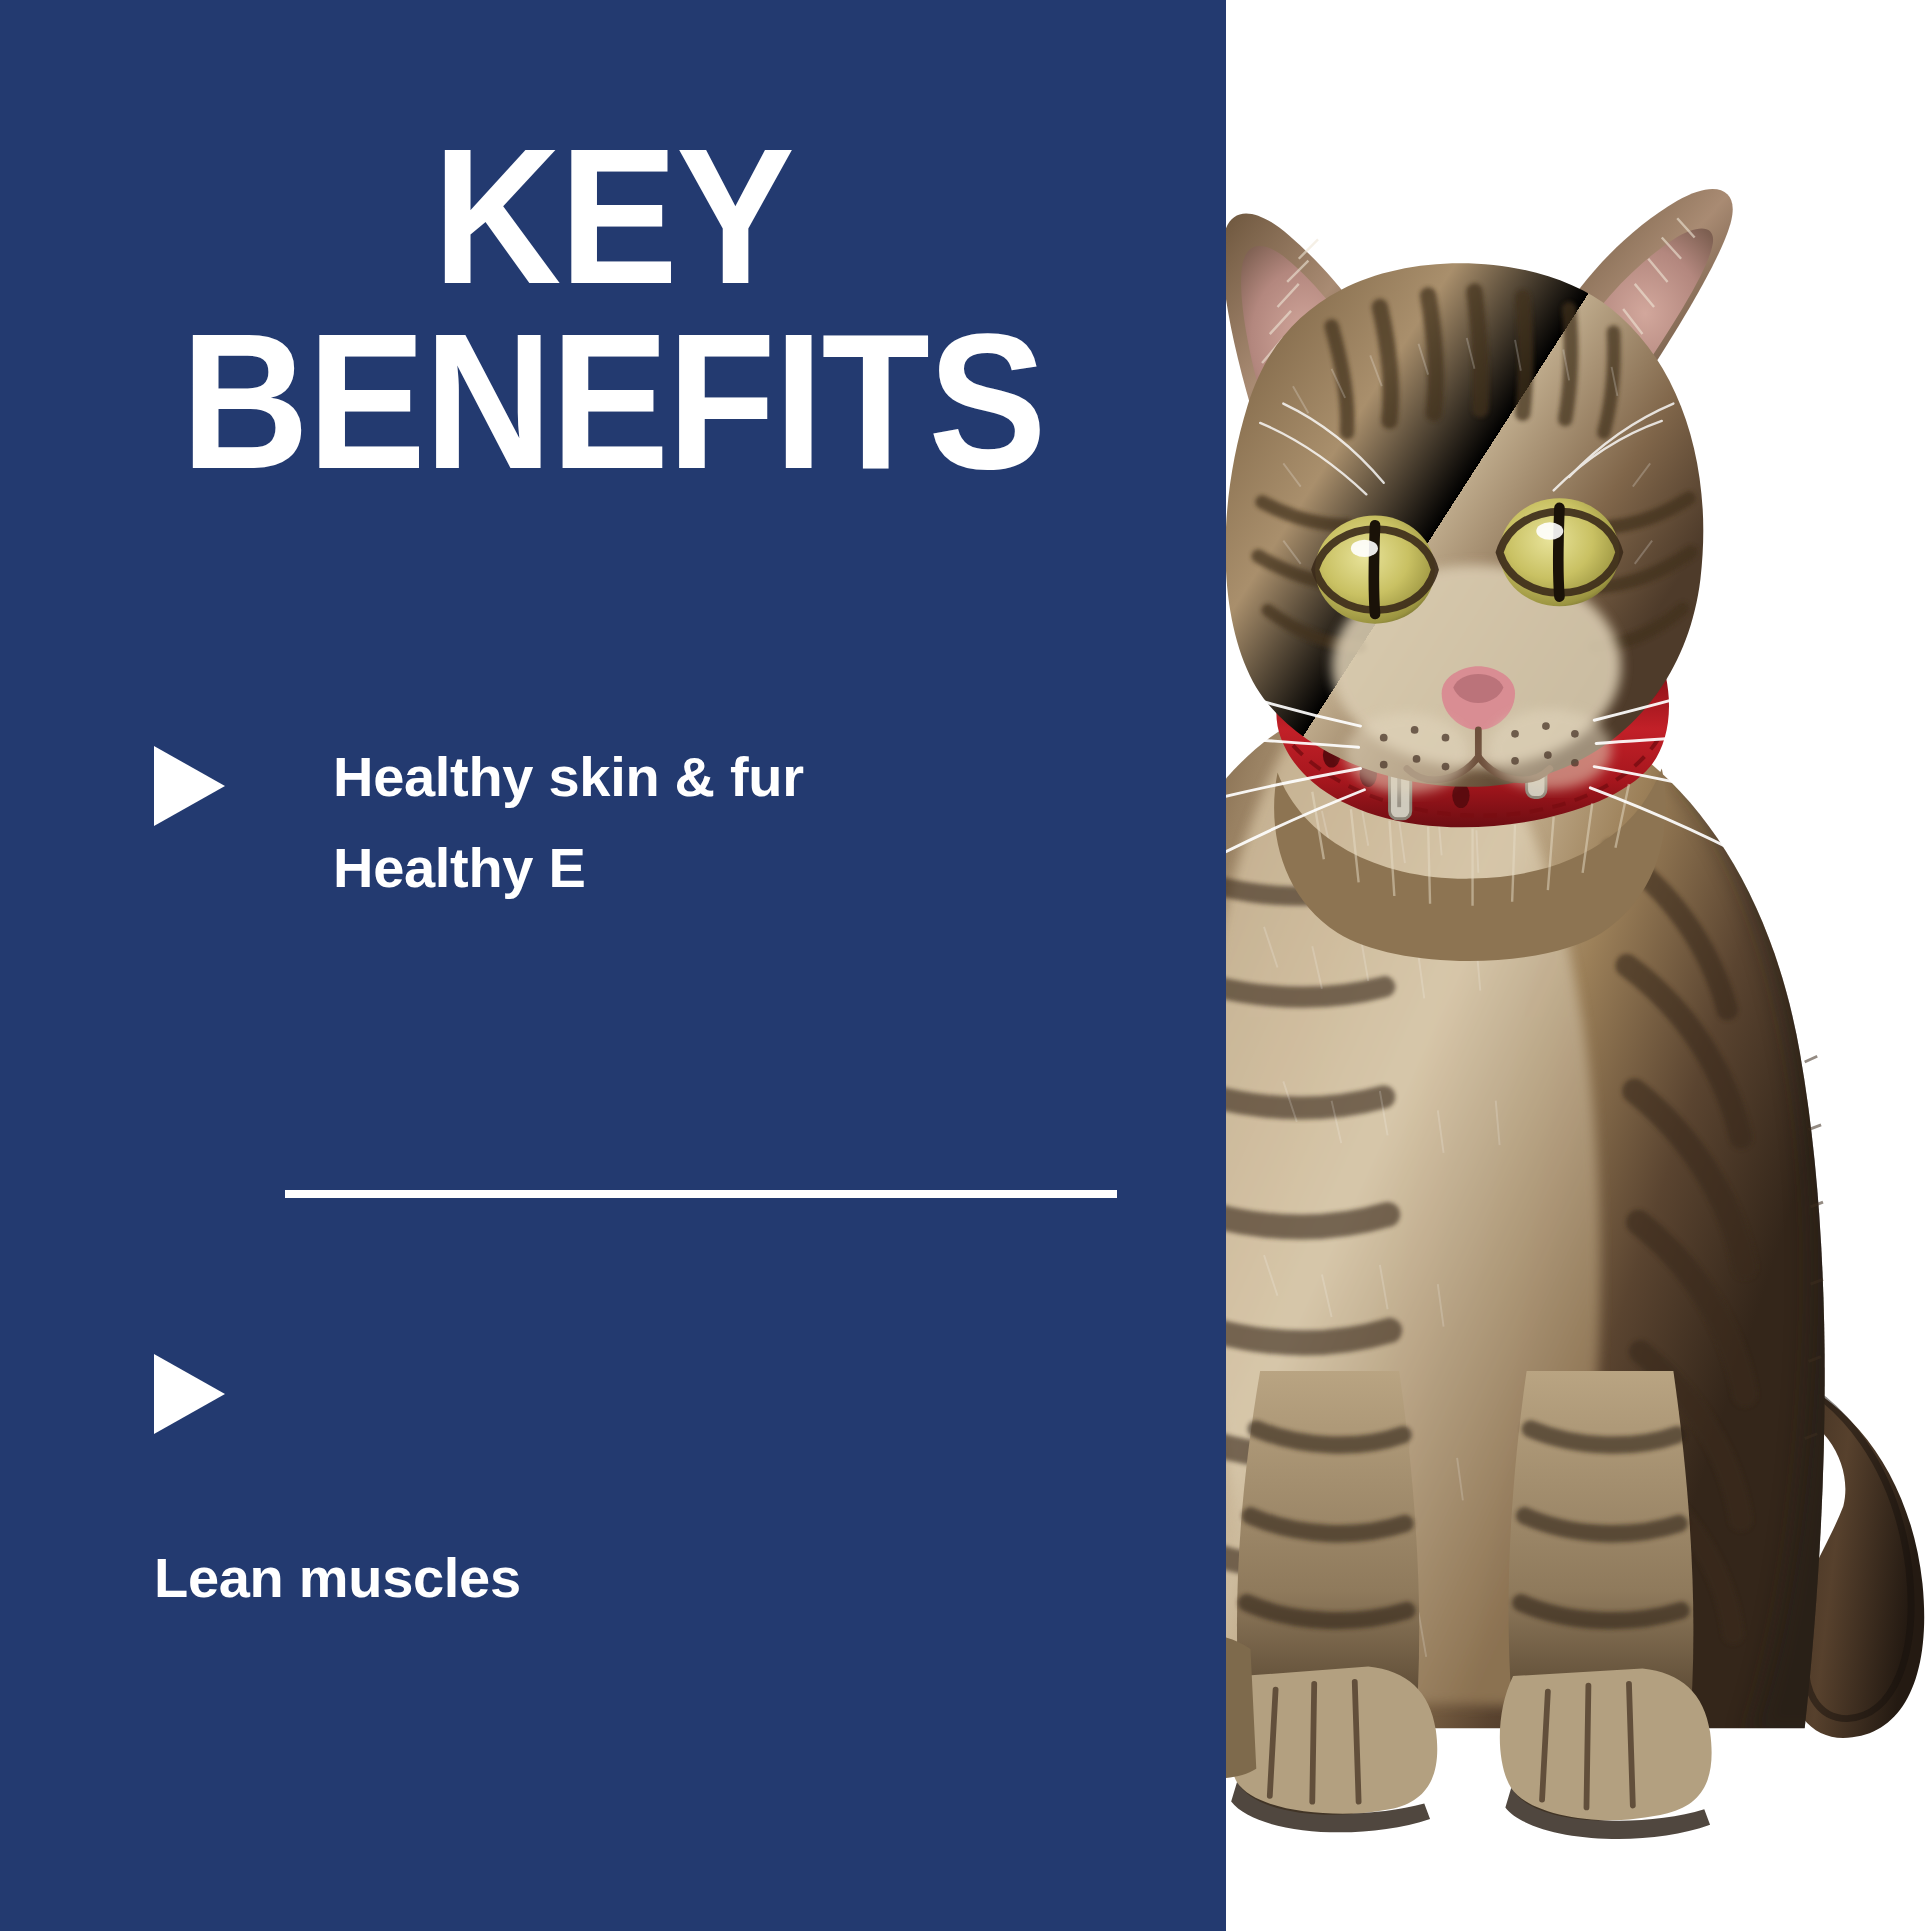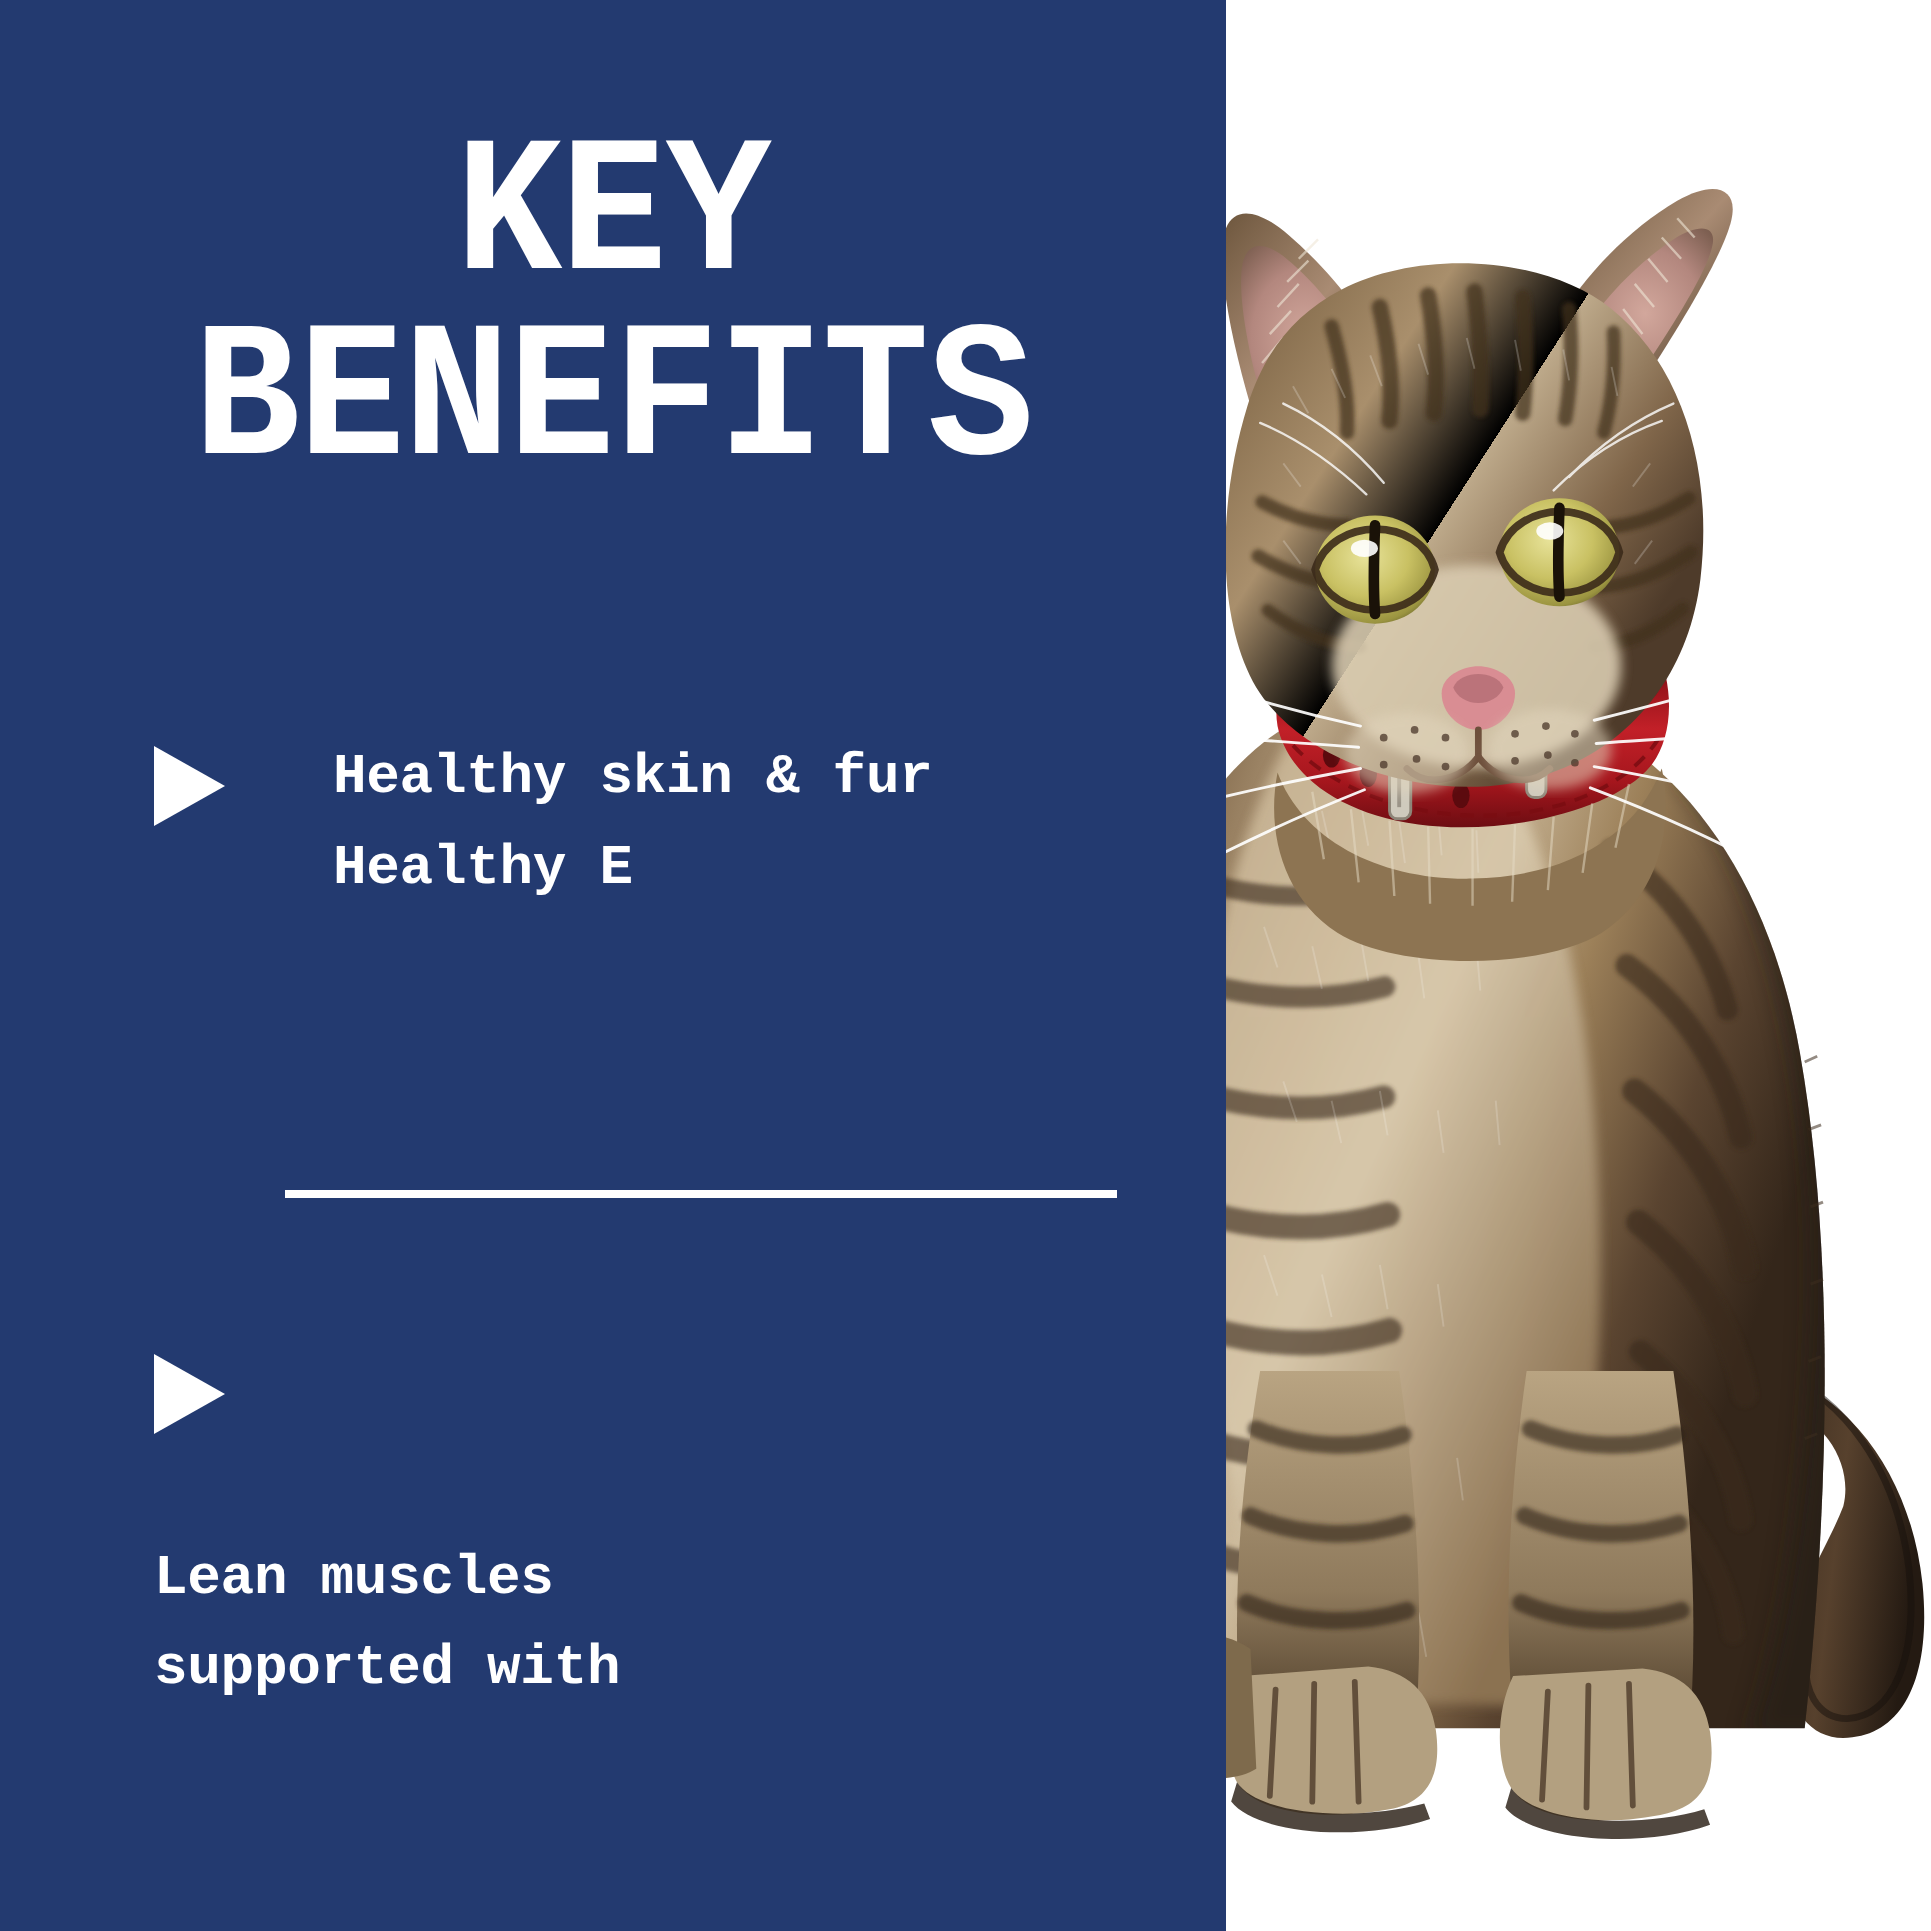--- a/index.html
+++ b/index.html
@@ -6,21 +6,21 @@
     margin: 0;
     padding: 0;
     background: #ffffff;
   }
   #stage {
     position: relative;
     width: 1931px;
     height: 1931px;
     overflow: hidden;
     background: #ffffff;
-    font-family: Liberation Mono, monospace;
+    font-family: Liberation Sans, sans-serif;
   }
 
   
   #blue-panel {
     position: absolute;
     left: 0;
     top: 0;
     width: 1226px;
     height: 1931px;
     background: #233A70;
@@ -124,21 +124,20 @@
   </div>
 
   <div id="divider" style="background: rgb(255, 255, 255);"></div>
 
   <div class="benefit" id="benefit-1">
     <div class="arrow-wrap">
       <div class="arrow"></div>
     </div>
     <div class="benefit-text">
       <div>Lean muscles</div>
-      <div>supported with</div>
     </div>
   </div>
 
   <div id="cat-photo">
     <svg id="cat-svg" viewBox="0 0 1090 2000" preserveAspectRatio="xMidYMin slice">
       <defs>
         <linearGradient id="bodyG" x1="0.15" y1="0" x2="1" y2="0.4">
           <stop offset="0" stop-color="#7d6447"></stop>
           <stop offset="0.20" stop-color="#b9a281"></stop>
           <stop offset="0.42" stop-color="#cdbb9d"></stop>

